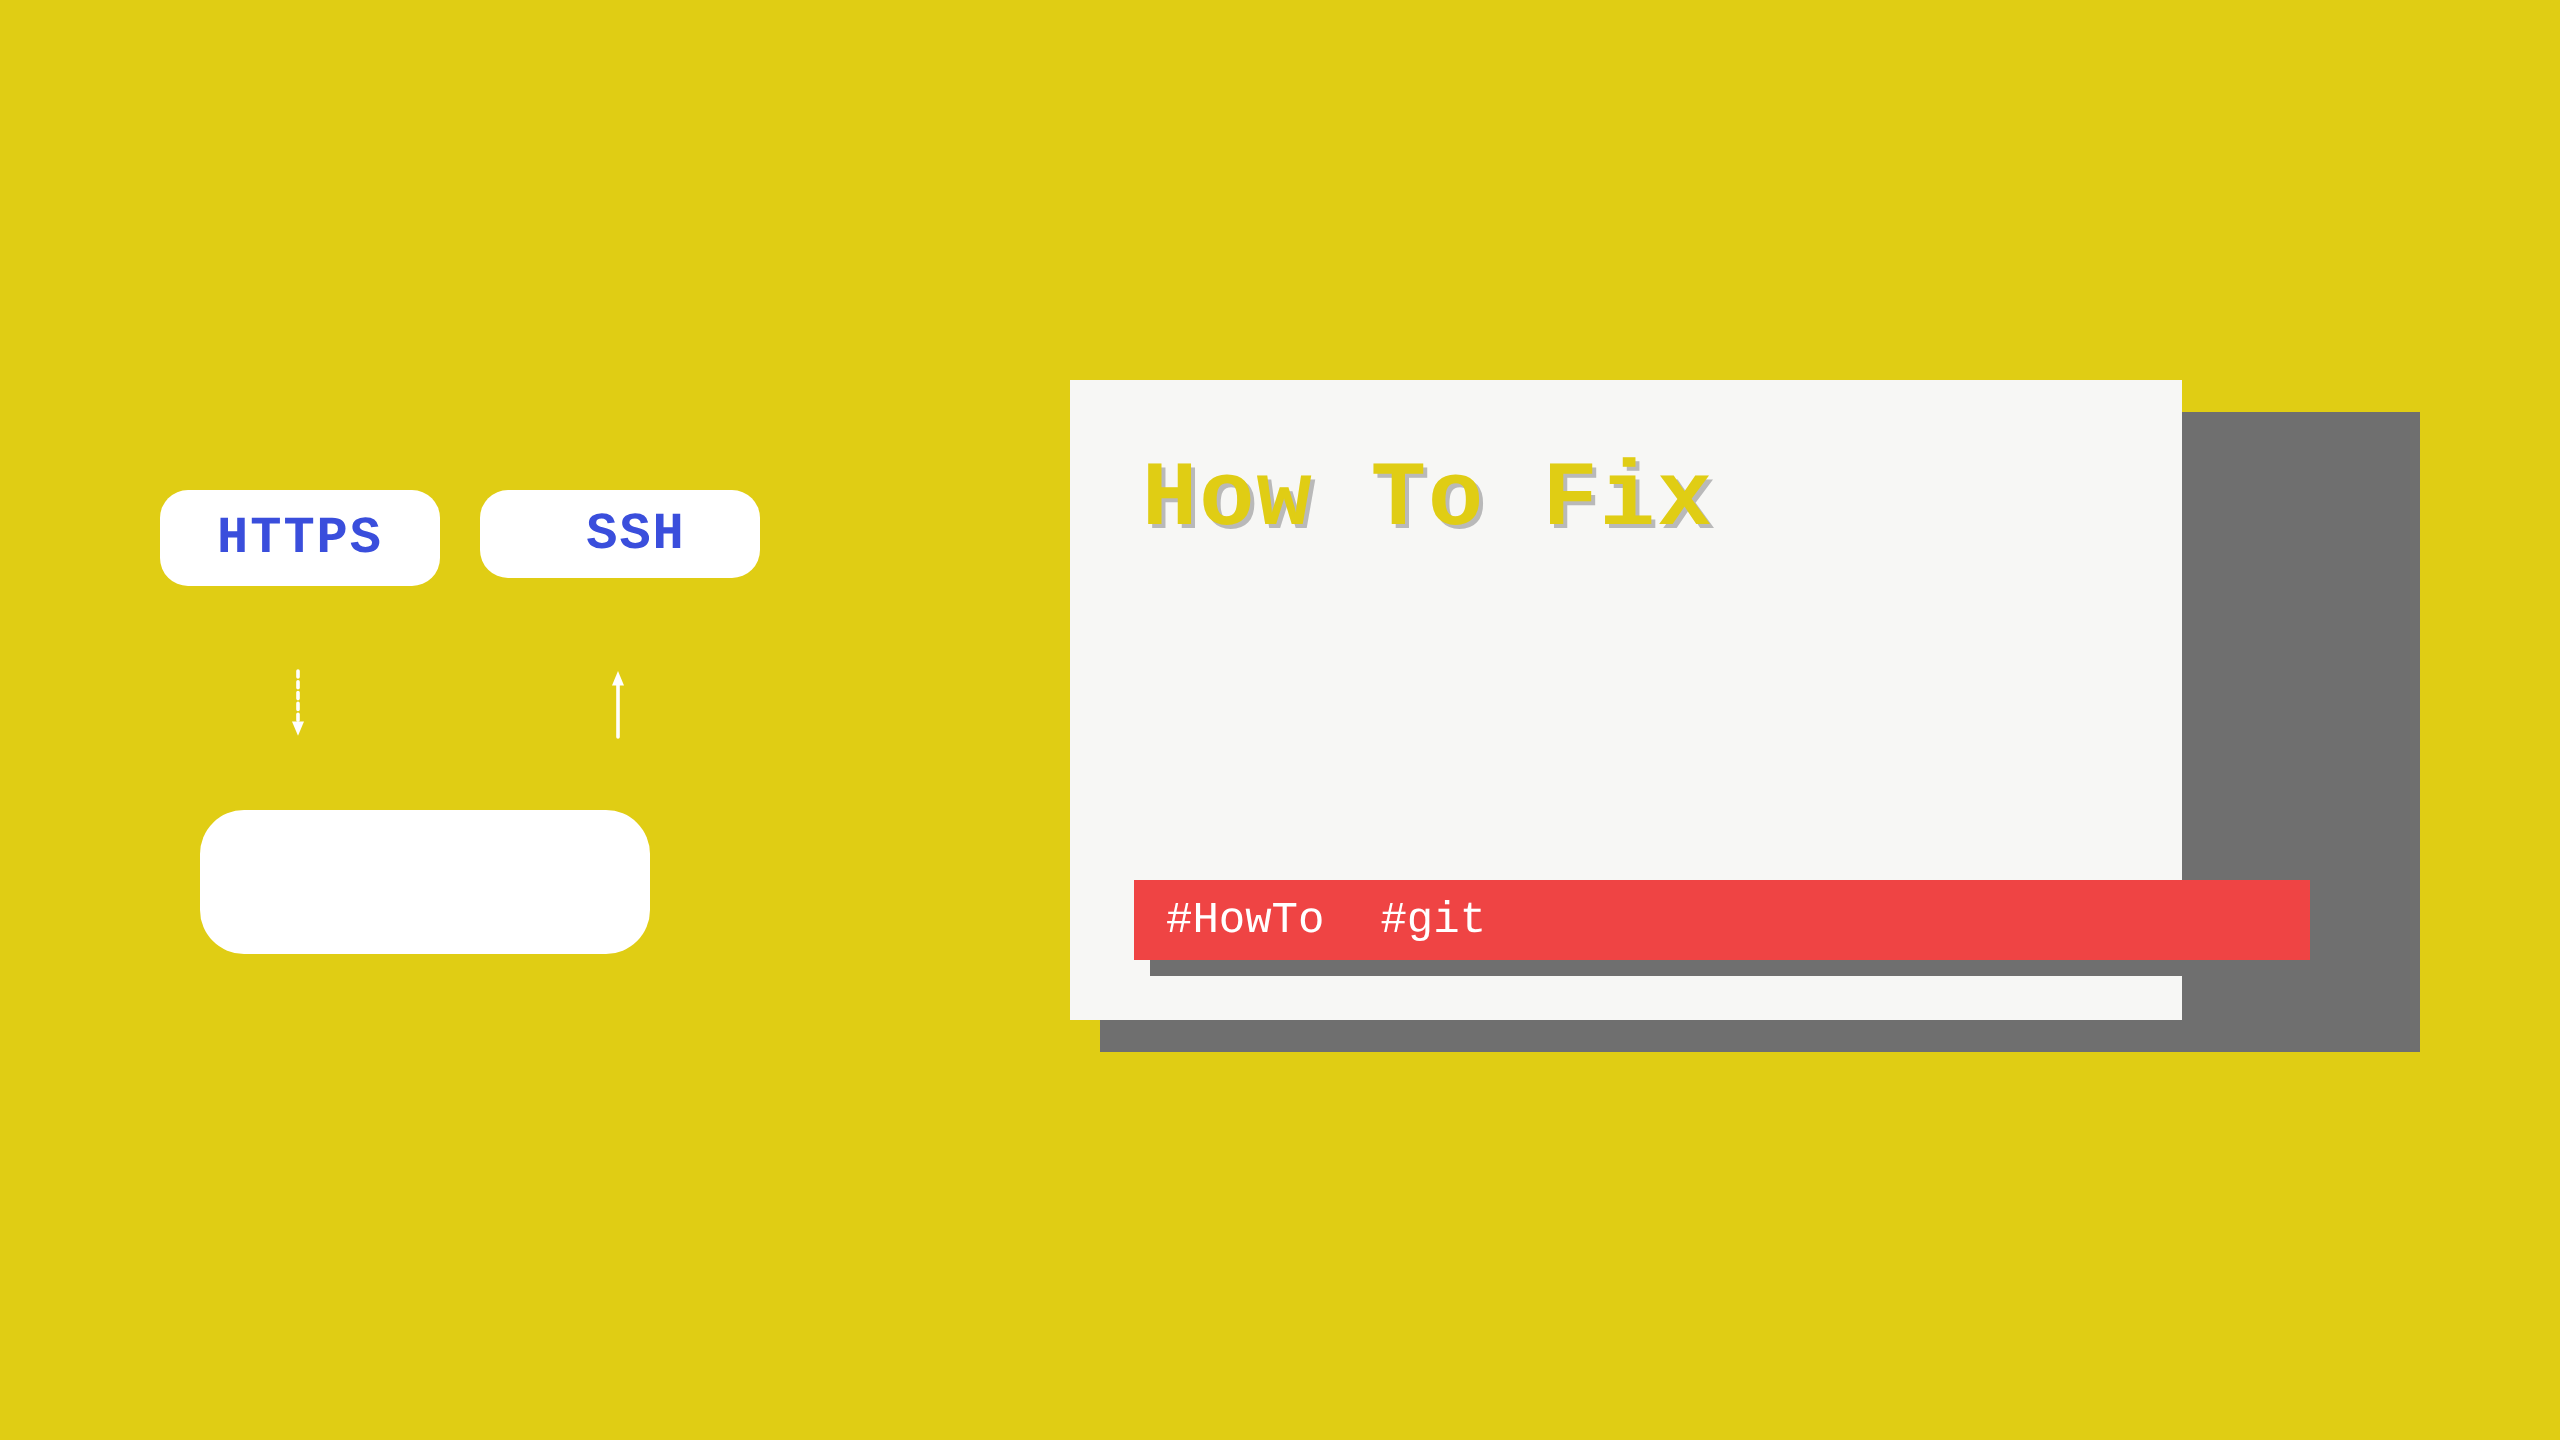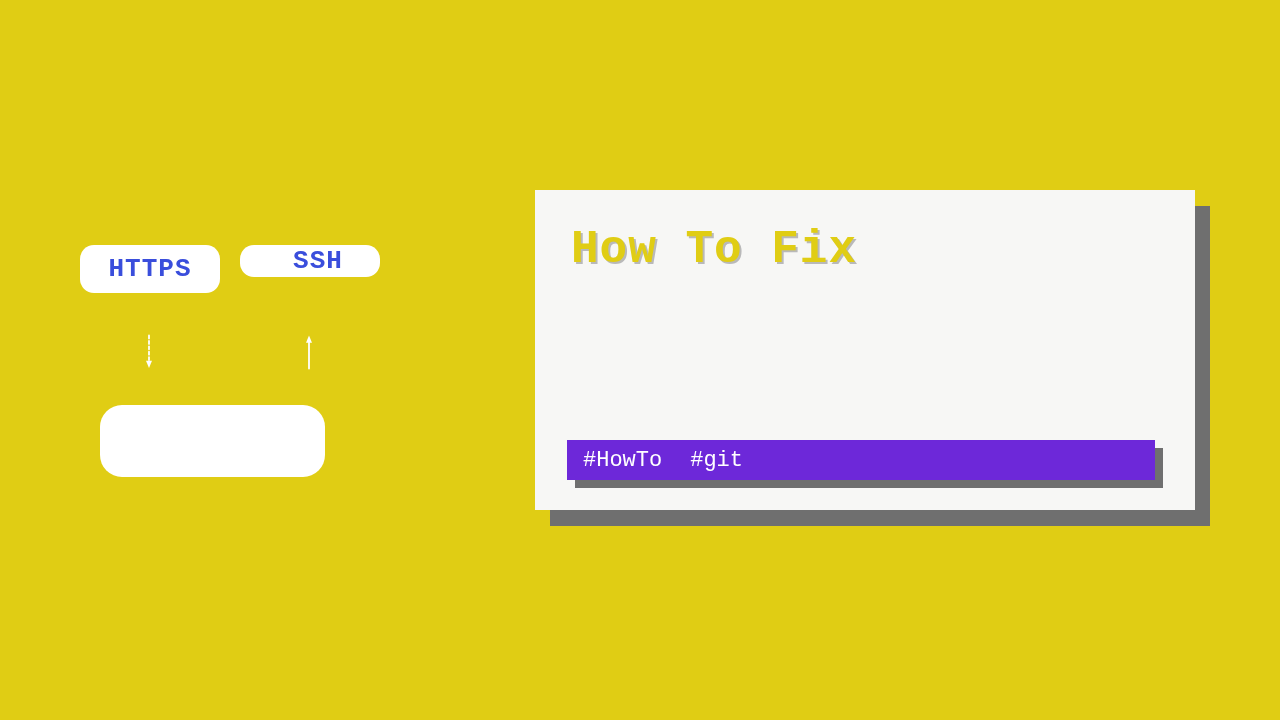--- a/index.html
+++ b/index.html
@@ -26,21 +26,21 @@
     border-radius: 14px;
     display: flex;
     align-items: center;
     justify-content: center;
     font-weight: bold;
     color: #3a4edc;
     font-size: 26px;
     letter-spacing: 1px;
   }
   .pill.https { left: 10px;  top: 0;   width: 140px; height: 48px; align-items: center; }
-  .pill.ssh   { left: 170px; top: 0;   width: 140px; height: 32px; padding-left: 16px; }
+  .pill.ssh   { left: 170px; top: 0;   width: 140px; height: 44px; padding-left: 16px; }
   .pill.repo  { left: 30px;  top: 160px; width: 225px; height: 72px; border-radius: 22px; }
 
   .arrow {
     position: absolute;
     top: 52px;
     height: 110px;
     width: 6px;
   }
   .arrow.dashed { left: 76px; }
   .arrow.solid  { left: 236px; }
@@ -51,21 +51,21 @@
     left: 550px;
     top: 206px;
     width: 660px;
     height: 320px;
     background: #6f6f6f;
   }
   .card {
     position: absolute;
     left: 535px;
     top: 190px;
-    width: 660px;
+    width: 556px;
     height: 320px;
     background: #f7f7f5;
     padding: 34px 36px 28px 36px;
   }
   .card-title {
     font-size: 46px;
     font-weight: bold;
     color: #e0cd14;
     text-shadow: 2px 2px 0 #b9b9b9;
     margin-bottom: 10px;
@@ -85,21 +85,21 @@
     width: 588px;
     height: 40px;
     background: #6f6f6f;
   }
   .tagbar {
     position: absolute;
     left: 32px;
     bottom: 30px;
     width: 588px;
     height: 40px;
-    background: #6d28d9;
+    background: #ef4444;
     color: #ffffff;
     font-size: 22px;
     display: flex;
     align-items: center;
     padding-left: 16px;
     gap: 28px;
     font-weight: 500;
   }
 </style>
 </head>

